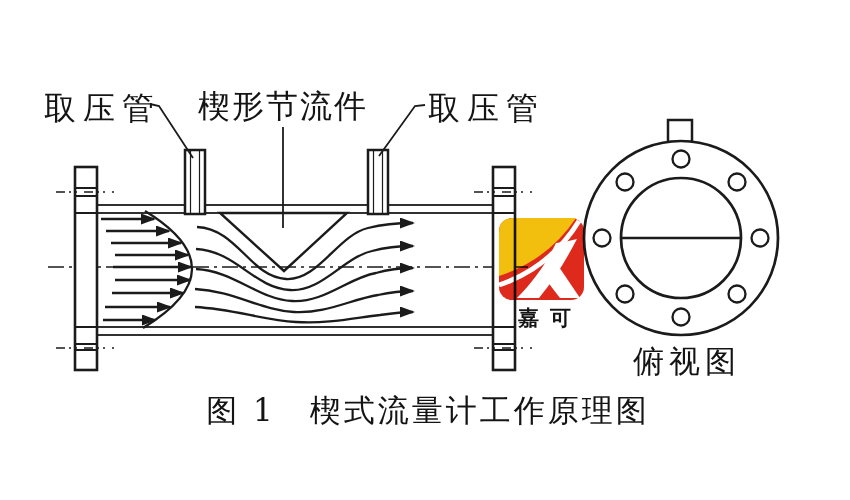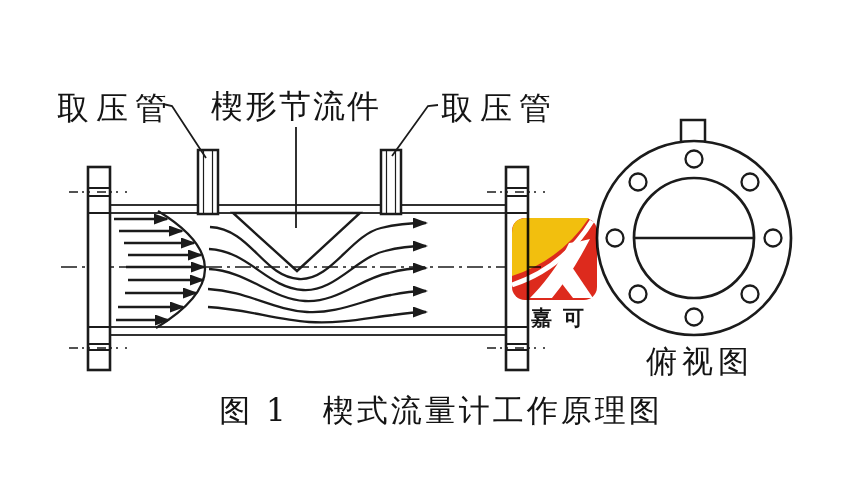--- a/index.html
+++ b/index.html
@@ -1,19 +1,18 @@
 <!DOCTYPE html>
 <html><head>
 <meta charset="utf-8">
 <style>
   html,body{margin:0;padding:0;background:#ffffff;}
   .stage{
     position:relative;width:814px;height:500px;background:#0ea5e9;overflow:hidden;
     font-family:"DejaVu Serif","Liberation Serif",serif;
-    margin-left:13px;
   }
   .stage svg{position:absolute;left:0;top:0;}
   #watermark-layer{mix-blend-mode:multiply;pointer-events:none;}
   .ln{stroke:#1b1b1b;fill:none;}
   .fillw{fill:#ffffff;}
   text{fill:#141414;font-family:"DejaVu Serif","Liberation Serif",serif;}
   .wm-text{font-family:"DejaVu Sans","Liberation Sans",sans-serif;font-weight:bold;}
 </style>
 </head>
 <body>

